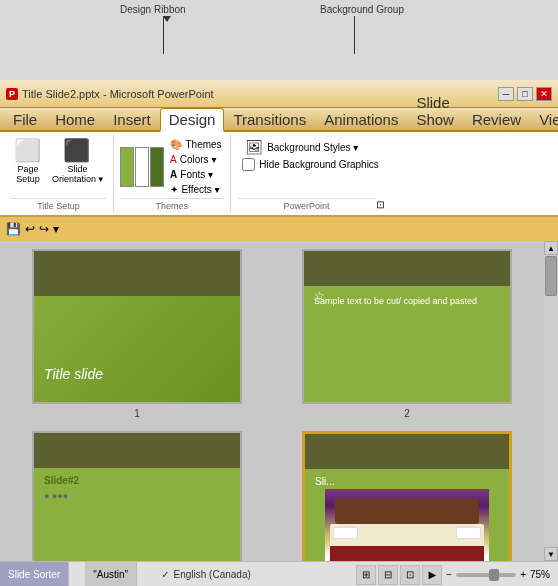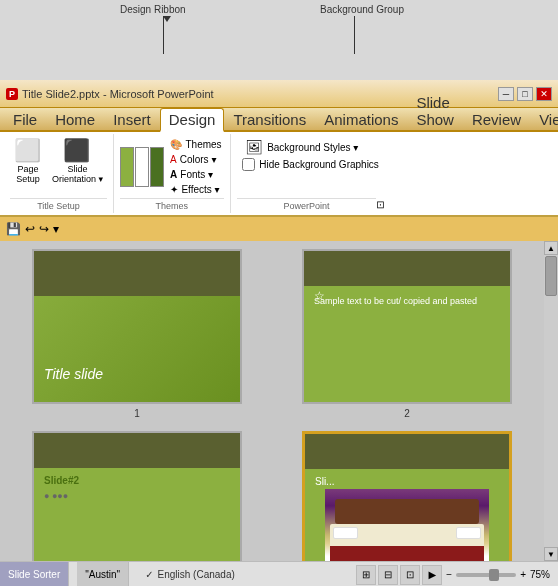--- a/index.html
+++ b/index.html
@@ -256,21 +256,21 @@
     .status-bar {
       background: #e0e0e0;
       height: 26px;
       display: flex;
       align-items: center;
       border-top: 1px solid #bbb;
     }
     .status-left {
       display: flex;
       align-items: center;
-      gap: 8px;
+      gap: 16px;
     }
     .status-btn {
       padding: 0 8px;
       height: 26px;
       display: flex;
       align-items: center;
       cursor: pointer;
       border-right: 1px solid #bbb;
       font-size: 10px;
       background: #c8c8c8;

